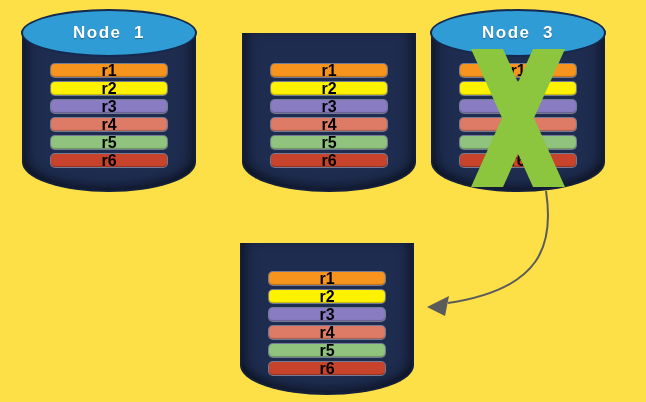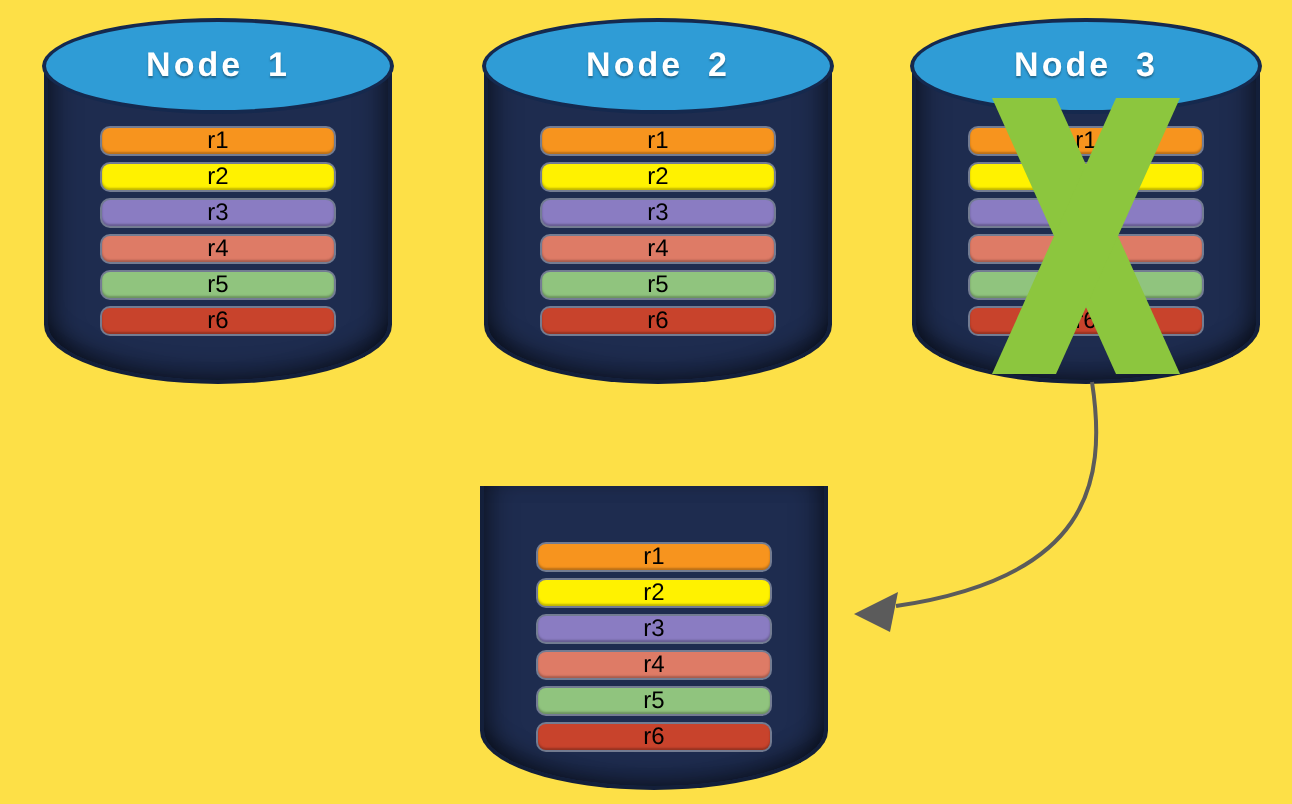--- a/index.html
+++ b/index.html
@@ -3,21 +3,21 @@
 <meta charset="utf-8">
 <style>
   html,body{margin:0;padding:0;background:#ffffff;}
   .canvas{
     position:relative;width:646px;height:402px;background:#fde047;
     overflow:hidden;font-family:"Liberation Sans",sans-serif;
   }
   .node{position:absolute;width:176px;height:183px;}
   .pos-node-1{left:21px;top:9px;}
   .pos-node-2{left:241px;top:9px;}
-  .pos-node-3{left:455px;top:9px;}
+  .pos-node-3{left:430px;top:9px;}
   .pos-node-4{left:239px;top:219px;height:176px;}
   .cyl-body{
     position:absolute;left:1px;right:1px;top:24px;bottom:0;
     background:#1E2C4F;
     border:2px solid #131F3A;border-top:none;
     border-radius:0 0 88px 88px / 0 0 30px 30px;
     box-shadow:inset 10px 0 14px -8px rgba(0,0,0,.55),
                inset -10px 0 14px -8px rgba(0,0,0,.55),
                inset 0 -9px 12px -6px rgba(0,0,0,.45);
   }
@@ -31,21 +31,21 @@
   }
   .node-label{
     color:#ffffff;font-weight:bold;font-size:17px;letter-spacing:1.5px;
     white-space:pre;text-shadow:0 1px 1px rgba(0,0,0,.35);
   }
   .bars{position:absolute;left:30px;top:55px;width:116px;z-index:3;}
   .pos-node-4 .bars{top:53px;}
   .bar{
     height:13px;margin-bottom:5px;border-radius:4px;
     display:flex;align-items:center;justify-content:center;
-    font-size:12px;font-weight:normal;color:#000;line-height:13px;
+    font-size:16px;font-weight:bold;color:#000;line-height:13px;
     box-shadow:0 0 0 1px rgba(255,255,255,.38),
                inset 0 -1px 1px rgba(0,0,0,.25);
   }
   .x-mark{position:absolute;left:39px;top:40px;width:98px;height:138px;z-index:6;}
   .arrow-layer{position:absolute;left:0;top:0;width:646px;height:402px;z-index:7;pointer-events:none;}
 </style>
 </head>
 <body>
 
 <div class="canvas">
@@ -59,23 +59,20 @@
           <div class="bar" style="background: rgb(247, 148, 30);">r1</div>
           <div class="bar" style="background: rgb(255, 242, 0);">r2</div>
           <div class="bar" style="background: rgb(138, 124, 194);">r3</div>
           <div class="bar" style="background: rgb(222, 123, 102);">r4</div>
           <div class="bar" style="background: rgb(144, 196, 126);">r5</div>
           <div class="bar" style="background: rgb(200, 67, 44);">r6</div>
         </div>
   </div>
       <div class="node pos-node-2">
     <div class="cyl-body"></div>
-    <div class="cyl-top">
-      <span class="node-label">Node  2</span>
-    </div>
     <div class="bars">
           <div class="bar" style="background: rgb(247, 148, 30);">r1</div>
           <div class="bar" style="background: rgb(255, 242, 0);">r2</div>
           <div class="bar" style="background: rgb(138, 124, 194);">r3</div>
           <div class="bar" style="background: rgb(222, 123, 102);">r4</div>
           <div class="bar" style="background: rgb(144, 196, 126);">r5</div>
           <div class="bar" style="background: rgb(200, 67, 44);">r6</div>
         </div>
   </div>
       <div class="node pos-node-3">

